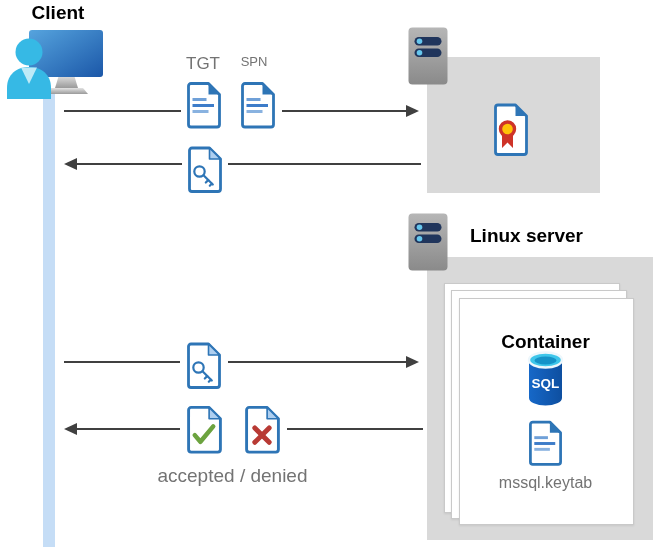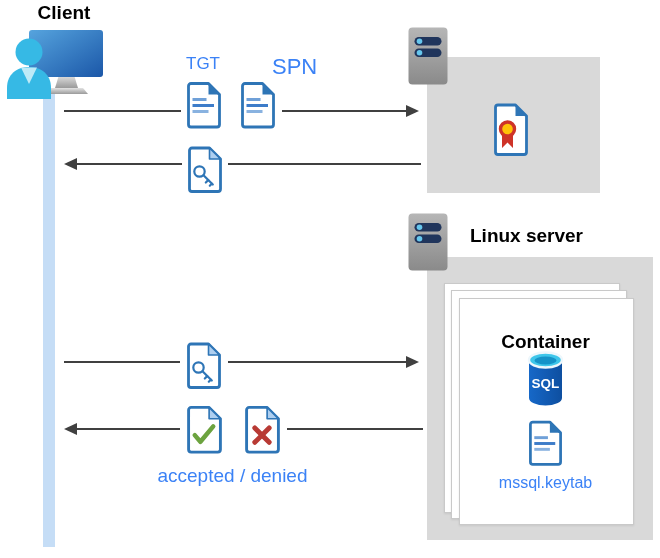--- a/index.html
+++ b/index.html
@@ -2,21 +2,21 @@
 <html><head>
 <meta charset="utf-8">
 <style>
   html,body{margin:0;padding:0;background:#fff;}
   #canvas{
     position:relative;width:660px;height:558px;background:#ffffff;
     font-family:"Liberation Sans",sans-serif;overflow:hidden;
   }
   .abs{position:absolute;}
   .hd{font-weight:bold;color:#000;}
-  .sub{color:#3b82f6;}
+  .sub{color:#737373;}
   .graybox{background:#d9d9d9;}
   .card{background:#ffffff;border:1px solid #c9c9c9;box-shadow:0 1px 2px rgba(0,0,0,0.08);}
   .shaft{height:2px;background:#404040;}
   .head-right{width:0;height:0;border-top:6px solid transparent;border-bottom:6px solid transparent;border-left:13px solid #404040;}
   .head-left{width:0;height:0;border-top:6px solid transparent;border-bottom:6px solid transparent;border-right:13px solid #404040;}
   .cluster{background:#ffffff;}
   .ctr{text-align:center;}
   svg{display:block;}
 </style>
 </head>
@@ -31,21 +31,21 @@
 
   <div class="abs shaft" style="left:77px;top:163px;width:344px;"></div>
   <div class="abs head-left" style="left:64px;top:158px;"></div>
 
   <div class="abs shaft" style="left:64px;top:361px;width:344px;"></div>
   <div class="abs head-right" style="left:406px;top:356px;"></div>
 
   <div class="abs shaft" style="left:77px;top:428px;width:346px;"></div>
   <div class="abs head-left" style="left:64px;top:423px;"></div>
 
-  <div class="abs hd ctr" style="left:22px;top:2px;width:84px;font-size:19px;">Client</div>
+  <div class="abs hd ctr" style="left:16px;top:2px;width:84px;font-size:19px;">Client</div>
 
   <svg class="abs" style="left:2px;top:27px;" width="106" height="73" viewBox="0 0 106 73">
     <defs>
       <linearGradient id="gMon" x1="0" y1="0" x2="1" y2="1">
         <stop offset="0" stop-color="#56a4de"></stop>
           <stop offset="1" stop-color="#1b57a8"></stop>
       </linearGradient>
       <linearGradient id="gStand" x1="0" y1="0" x2="0" y2="1">
         <stop offset="0" stop-color="#e3e3e3"></stop>
           <stop offset="1" stop-color="#9a9a9a"></stop>
@@ -53,21 +53,21 @@
     </defs>
     <polygon points="48,61 81,61 86,67 43,67" fill="url(#gStand)"></polygon>
     <polygon points="57,48 72,48 76,61 53,61" fill="url(#gStand)"></polygon>
     <rect x="27" y="3" width="74" height="47" rx="3" fill="url(#gMon)"></rect>
     <circle cx="27" cy="25" r="13.5" fill="#36b9e5"></circle>
     <path d="M5,72 L5,61 C5,47 15,40 27,40 C39,40 49,47 49,61 L49,72 Z" fill="#36b9e5"></path>
     <polygon points="19,40.5 35,40.5 27,57" fill="#beeaf7"></polygon>
   </svg>
 
   <div class="abs sub ctr" style="left:181px;top:54px;width:44px;font-size:17px;">TGT</div>
-  <div class="abs sub ctr" style="left:232px;top:54px;width:44px;font-size:22px;margin-left:40px;">SPN</div>
+  <div class="abs sub ctr" style="left:232px;top:54px;width:44px;font-size:13px;">SPN</div>
 
   <div class="abs cluster" style="left:181px;top:80px;width:101px;height:52px;">
     <svg class="abs" style="left:4px;top:2px;" width="38" height="47" viewBox="0 0 38 47">
       <path d="M3.5,4 a2.5,2.5 0 0 1 2.5,-2.5 H23.5 L34.5,12.5 V42.5 a2.5,2.5 0 0 1 -2.5,2.5 H6 a2.5,2.5 0 0 1 -2.5,-2.5 Z" fill="#ffffff" stroke="#2e75b6" stroke-width="2.8" stroke-linejoin="round"></path>
       <polygon points="23.5,1.5 34.5,12.5 23.5,12.5" fill="#2e75b6"></polygon>
       <rect x="7.5" y="16" width="14" height="3" fill="#6fa0d8"></rect>
       <rect x="7.5" y="22" width="21.5" height="3" fill="#3d7cc9"></rect>
       <rect x="7.5" y="28" width="16" height="3" fill="#89b2e0"></rect>
     </svg>
     <svg class="abs" style="left:58px;top:2px;" width="38" height="47" viewBox="0 0 38 47">

